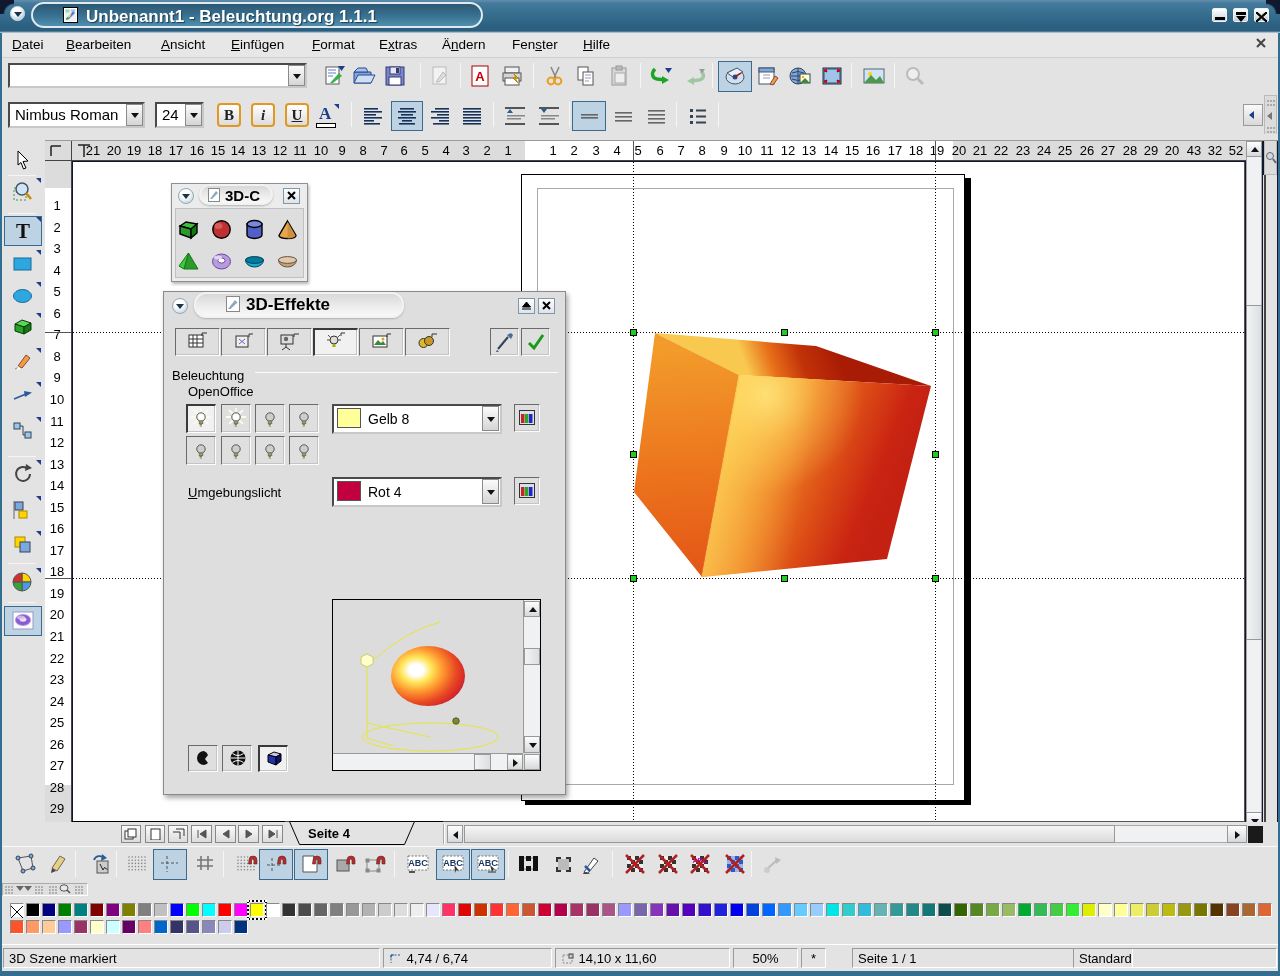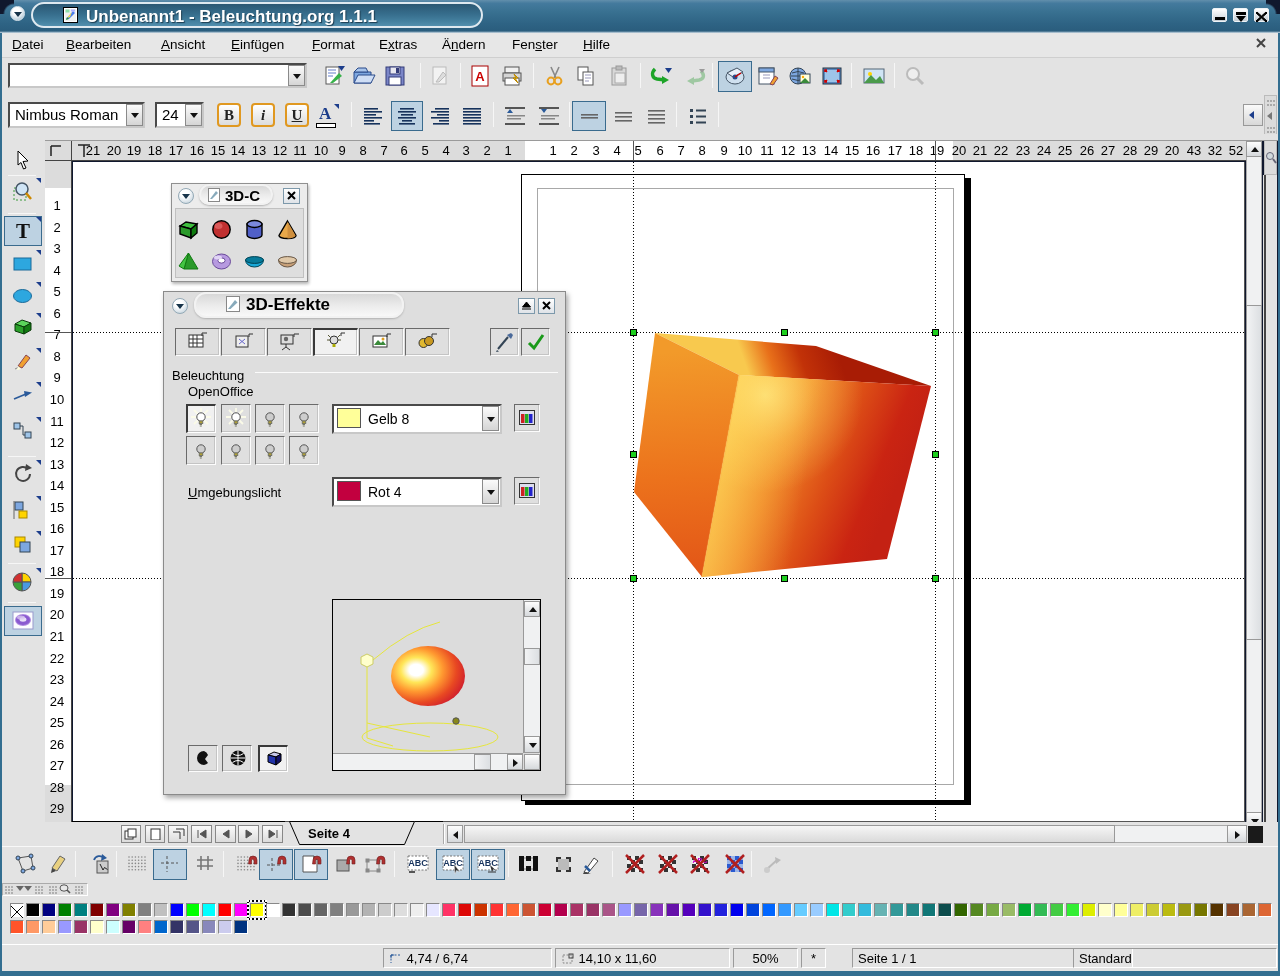--- a/index.html
+++ b/index.html
@@ -999,20 +999,21 @@
 <div class="sw" style="left:122.0px;top:920px;background:#660066"></div>
 <div class="sw" style="left:138.0px;top:920px;background:#ff8080"></div>
 <div class="sw" style="left:154.0px;top:920px;background:#0066cc"></div>
 <div class="sw" style="left:170.0px;top:920px;background:#333366"></div>
 <div class="sw" style="left:186.0px;top:920px;background:#555588"></div>
 <div class="sw" style="left:202.0px;top:920px;background:#8888bb"></div>
 <div class="sw" style="left:218.0px;top:920px;background:#ccccee"></div>
 <div class="sw" style="left:234.0px;top:920px;background:#003380"></div>
 <div class="abs" style="left:2px;top:944px;width:1276px;height:27px;background:#e3e3e3;border-top:1px solid #fff"></div>
 <div class="abs" style="top:944px;left:0;width:1280px;height:27px;font-size:13px">
+    <span class="sfield" style="left:3px;width:377px">3D Szene markiert</span>
     <span class="sfield" style="left:383px;width:169px"><svg width="14" height="12" style="vertical-align:-2px">
         <path d="M2 2 v8 M2 2 h9" stroke="#2a5a9a" stroke-dasharray="2 1.5" fill="none"></path>
         <path d="M2 2 l3 0 M2 2 l0 3" stroke="#2a5a9a"></path>
       </svg> 4,74 / 6,74</span>
     <span class="sfield" style="left:555px;width:175px"><svg width="14" height="12" style="vertical-align:-2px">
         <rect x="2" y="2" width="9" height="8" fill="none" stroke="#888" stroke-dasharray="2 1.5"></rect>
         <rect x="8" y="1" width="4" height="4" fill="none" stroke="#444"></rect>
       </svg> 14,10 x 11,60</span>
     <span class="sfield" style="left:733px;width:65px;text-align:center">50%</span>
     <span class="sfield" style="left:801px;width:25px;text-align:center">*</span>

